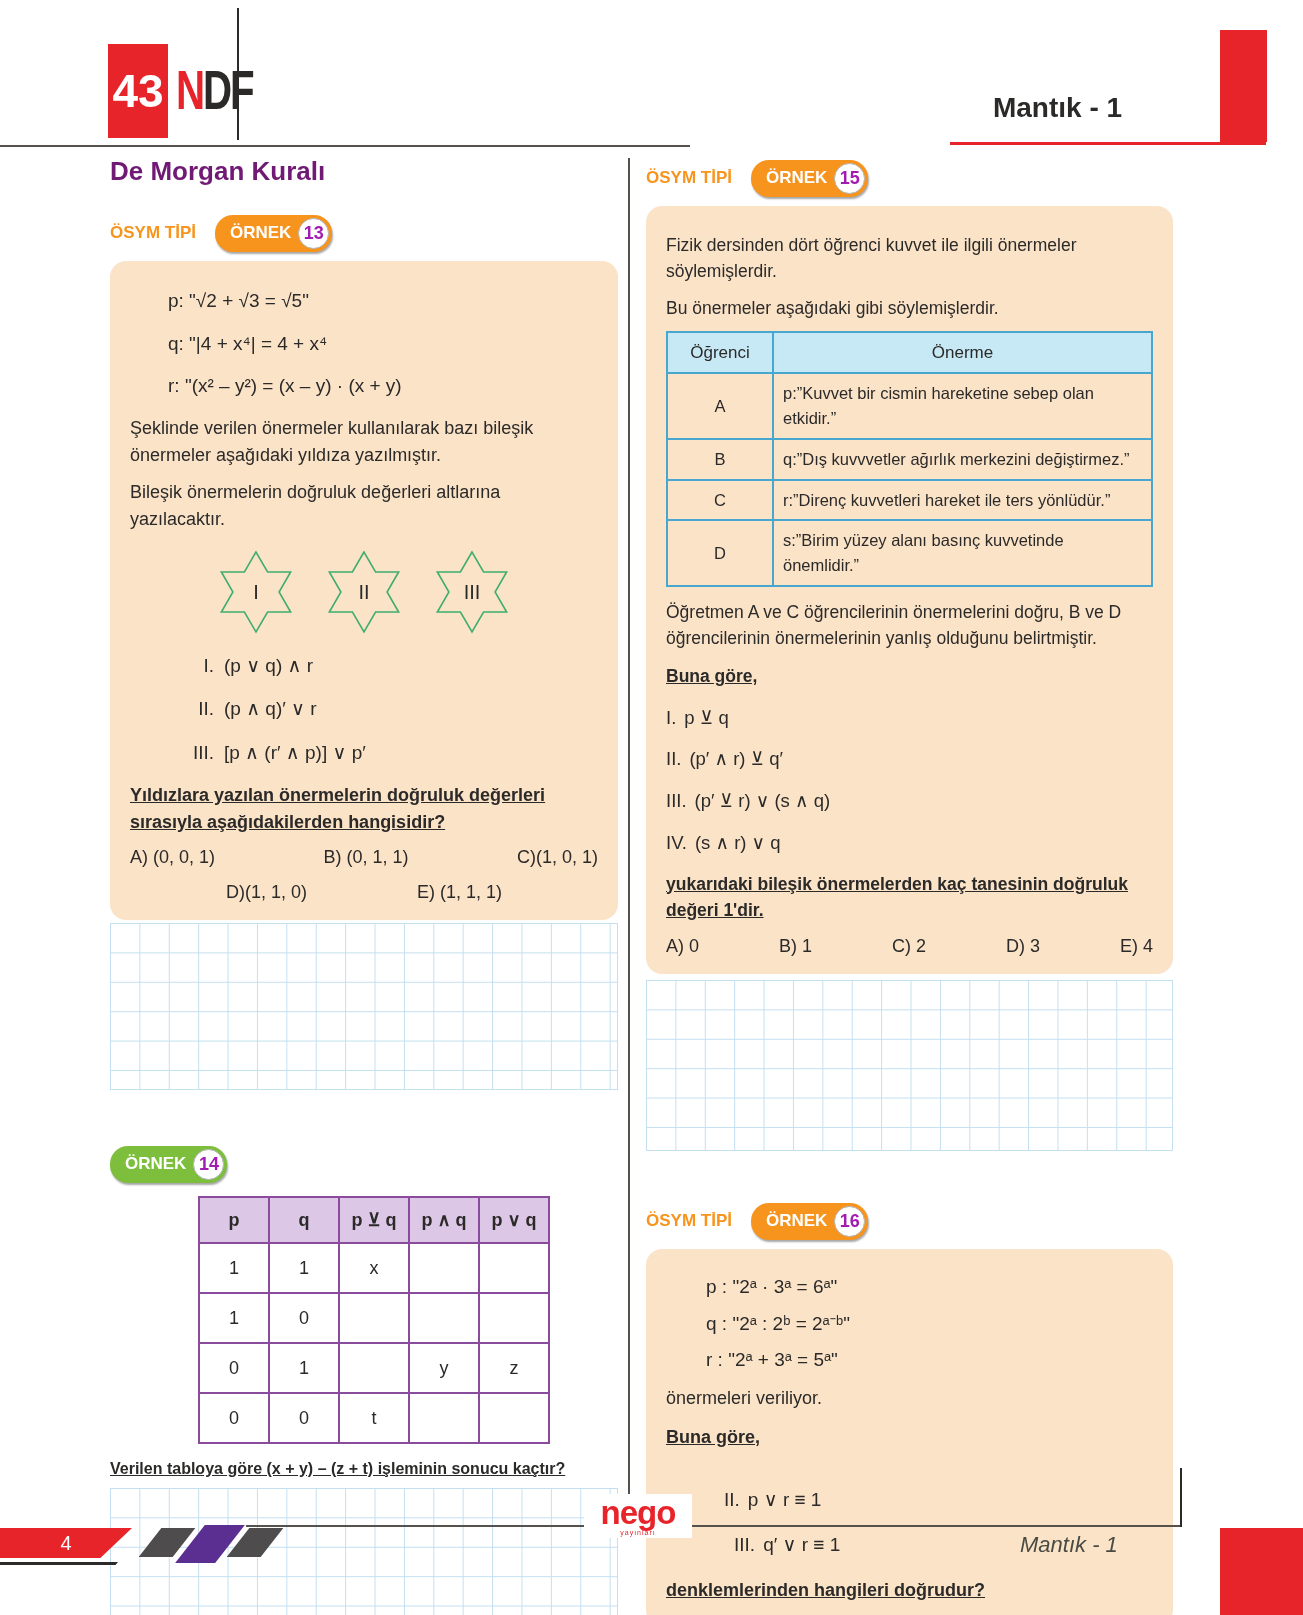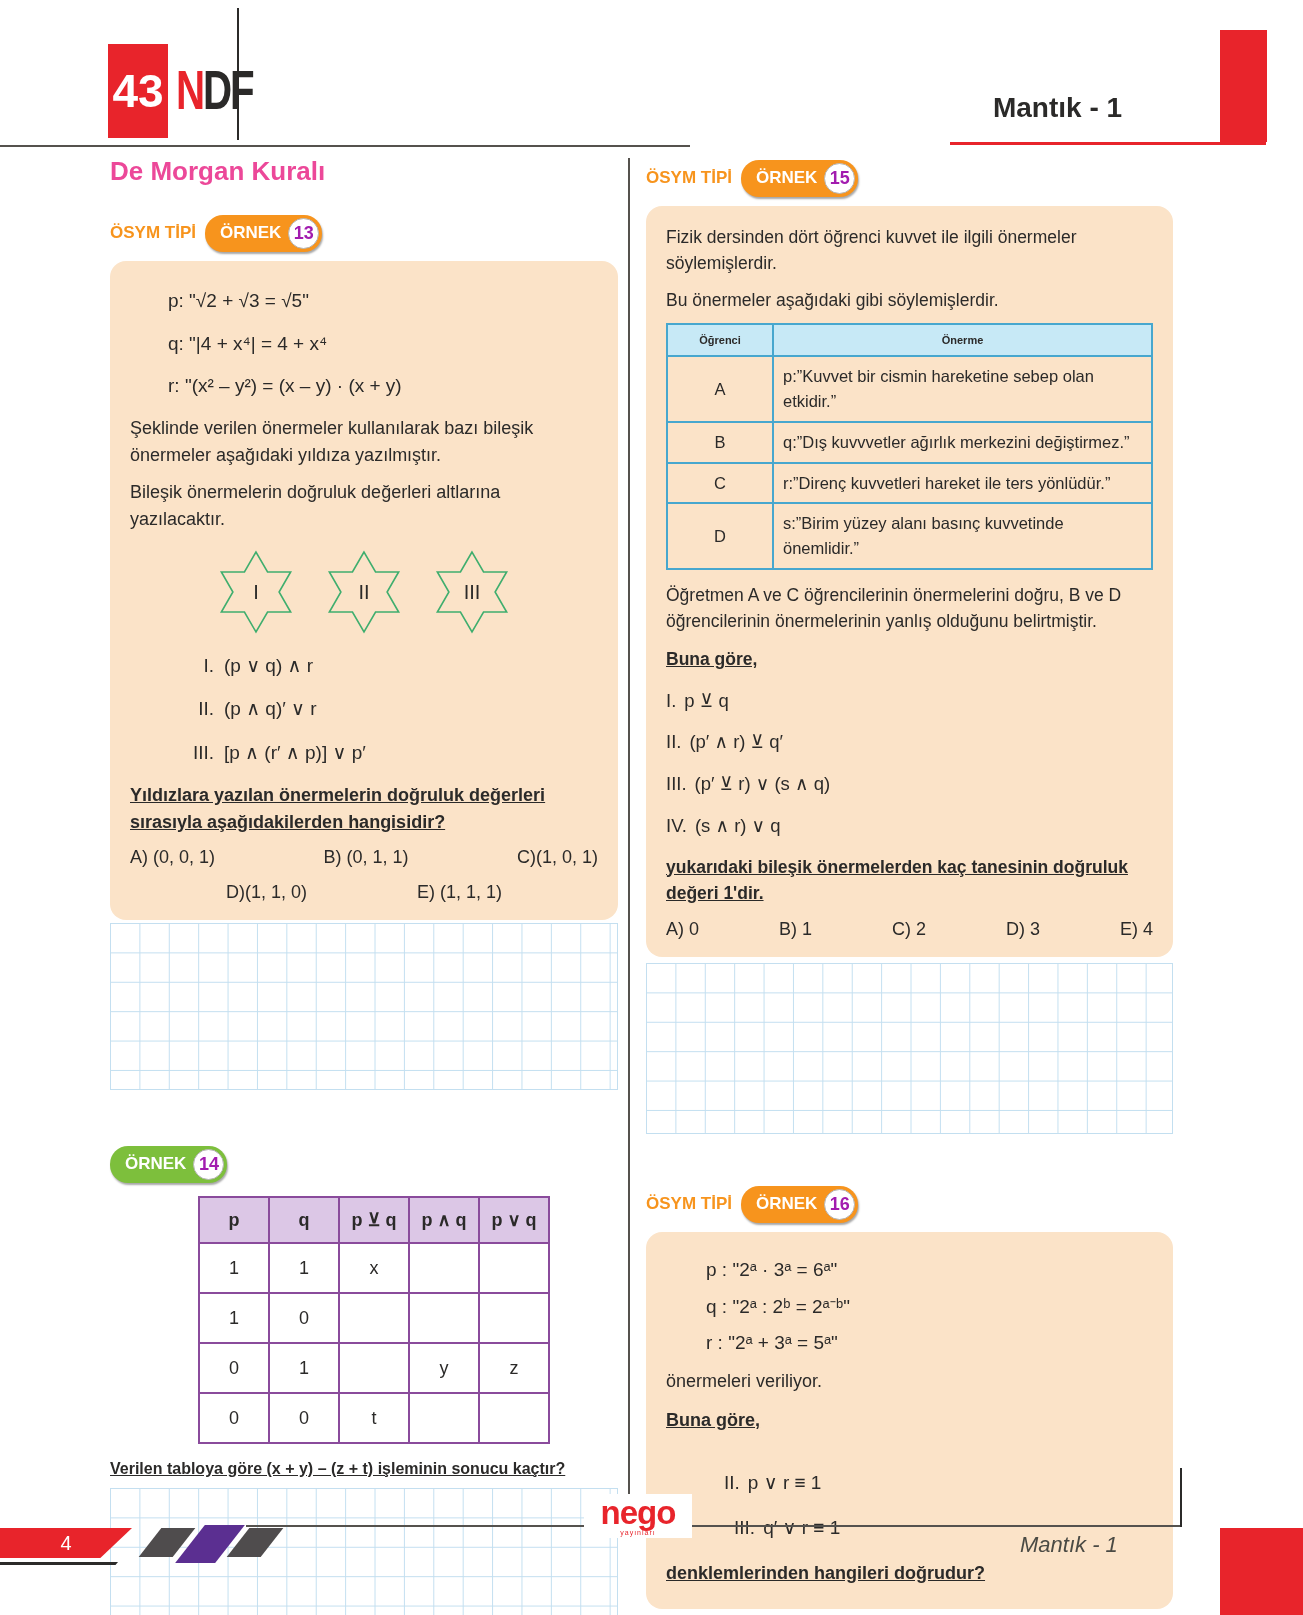--- a/index.html
+++ b/index.html
@@ -19,26 +19,26 @@
              font-size:28px;font-weight:bold;color:#2b2a29;}
   .red-line-right{position:absolute;left:950px;top:142px;width:316px;height:3px;background:#e8242b;}
   .red-bar-top{position:absolute;left:1220px;top:30px;width:47px;height:112px;background:#e8242b;}
   .red-bar-bottom{position:absolute;left:1220px;top:1528px;width:83px;height:87px;background:#e8242b;}
   .col-divider{position:absolute;left:628px;top:158px;width:2px;height:1347px;background:#55524e;}
 
   
   .col-left{position:absolute;left:110px;top:156px;width:508px;}
   .col-right{position:absolute;left:646px;top:160px;width:527px;}
 
-  .section-title{color:#ec4899;font-size:26px;font-weight:bold;margin:0 0 8px 0;}
+  .section-title{color:#701a75;font-size:26px;font-weight:bold;margin:0 0 8px 0;}
   .intro{font-size:18px;margin:2px 0 8px 0;}
   .formulas{padding-left:38px;font-size:19px;line-height:1.65;}
 
   
-  .badge-row{display:flex;align-items:center;gap:9px;margin:28px 0 10px 0;height:36px;}
+  .badge-row{display:flex;align-items:center;gap:19px;margin:28px 0 10px 0;height:36px;}
   .osym{color:#f7941d;font-weight:bold;font-size:17px;}
   .pill{display:inline-flex;align-items:center;background:#f7941d;color:#fff;font-weight:bold;
         font-size:17px;border-radius:18px;padding:3px 3px 3px 15px;box-shadow:1px 2px 2px rgba(0,0,0,.35);}
   .pill.green{background:#7dbf3c;}
   .pill .num{background:#fff;color:#a21caf;border:1px solid #b5b5b5;border-radius:50%;width:29px;height:29px;
              display:flex;align-items:center;justify-content:center;font-size:18px;margin-left:7px;}
 
   
   .qbox{background:#fbe3c8;border-radius:16px;padding:16px 20px 14px 20px;font-size:18px;line-height:1.5;}
   .prop-lines{padding-left:38px;font-size:19px;}
@@ -64,21 +64,21 @@
         background-size:29.4px 29.4px;border-right:1px solid #c3dff0;border-bottom:1px solid #c3dff0;}
 
   
   .tt-wrap{margin:14px 0 0 88px;}
   .tt{border-collapse:collapse;}
   .tt th{background:#dcc7e6;border:2px solid #8a4b9c;height:44px;font-size:18px;font-weight:bold;padding:0 10px;}
   .tt td{border:2px solid #8a4b9c;height:46px;text-align:center;font-size:18px;min-width:66px;}
 
   
   .st{border-collapse:collapse;width:100%;margin:10px 0 12px 0;}
-  .st th{background:#c7e9f6;border:2px solid #47a7ce;font-size:11px;font-weight:bold;padding:7px 6px;}
+  .st th{background:#c7e9f6;border:2px solid #47a7ce;font-size:17px;font-weight:normal;padding:7px 6px;}
   .st td{border:2px solid #47a7ce;font-size:16.5px;padding:7px 9px;}
   .st td.stu{text-align:center;width:86px;}
 
   .li15{margin:14px 0;font-size:18.5px;}
   .li15 .lb{margin-right:8px;}
   .opts5{display:flex;justify-content:space-between;margin-top:10px;font-size:18px;}
 
   .prop16{padding-left:40px;font-size:19px;}
   .prop16 div{margin:8px 0;}
   .li16{margin:17px 0;padding-left:58px;font-size:19px;}
@@ -245,21 +245,21 @@
 
     <div class="badge-row" style="margin-top:0;">
       <span class="osym">ÖSYM TİPİ</span>
       <span class="pill">
         <span>ÖRNEK</span>
         <span class="num">15</span>
       </span>
     </div>
 
     <div class="qbox" style="font-size:17.5px;">
-      <p class="para" style="margin-top:2px;">Fizik dersinden dört öğrenci kuvvet ile ilgili önermeler söylemişlerdir.</p>
+      <p class="para" style="margin-top:10px;">Fizik dersinden dört öğrenci kuvvet ile ilgili önermeler söylemişlerdir.</p>
       <p class="para">Bu önermeler aşağıdaki gibi söylemişlerdir.</p>
 
       <table class="st">
         <tbody>
             <tr>
           <th>Öğrenci</th>
           <th>Önerme</th>
         </tr>
         <tr>
           <td class="stu">A</td>

